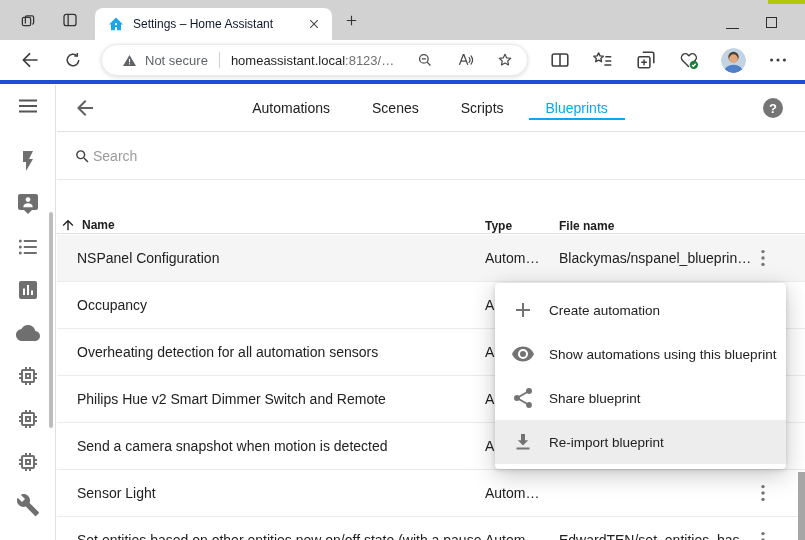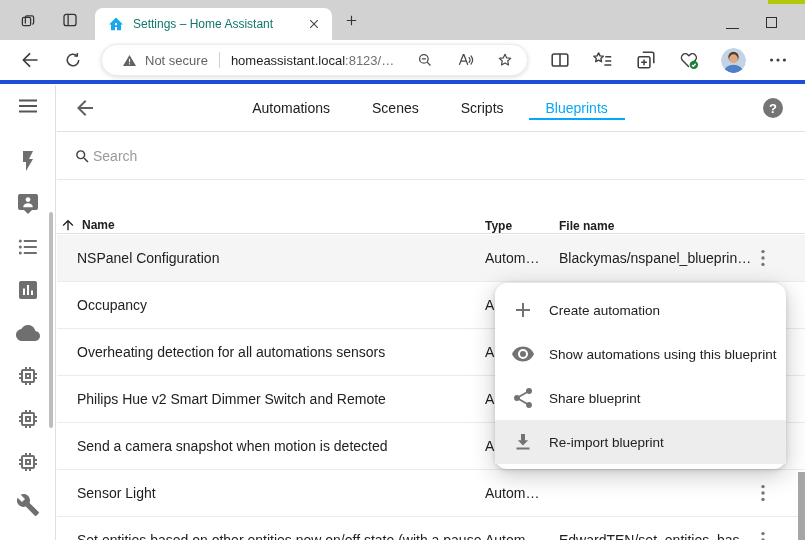--- a/index.html
+++ b/index.html
@@ -8,21 +8,21 @@
        font-family:"Liberation Sans","DejaVu Sans",sans-serif;color:#212121;
        --accent:#03a9f4;--danger:#f44336;--selected:#f5f5f5;--hover:#ededed;--chrome:#d2d2d2;--strip:#b2c909}
   svg{display:block}
 
   
   .tabstrip{position:absolute;left:0;top:0;width:805px;height:40px;background:var(--chrome)}
   .ts-icon{position:absolute;top:11px;width:18px;height:18px;color:#333}
   .edge-strip{position:absolute;top:0;left:768px;width:37px;height:4px;background:var(--strip)}
   .tab{position:absolute;left:95px;top:8px;width:237px;height:32px;background:#fff;border-radius:8px 8px 0 0;display:flex;align-items:center}
   .tab-favicon{width:16px;height:16px;margin-left:13px;flex:none}
-  .tab-title{margin-left:9px;font-size:12px;color:#0f766e;white-space:nowrap;overflow:hidden;flex:1}
+  .tab-title{margin-left:9px;font-size:12px;color:#0f172a;white-space:nowrap;overflow:hidden;flex:1}
   .tab-close{width:14px;height:14px;margin-right:11px;color:#454545;flex:none}
   .newtab{position:absolute;left:344px;top:13px;width:15px;height:15px;color:#333}
   .win-min{position:absolute;left:726px;top:28px;width:13px;height:0;border-top:1.6px solid #2e2e2e}
   .win-max{position:absolute;left:766px;top:17px;width:11px;height:11px;border:1.4px solid #2e2e2e}
 
   .toolbar{position:absolute;left:0;top:40px;width:805px;height:44px;background:#fff;border-bottom:4px solid #1d4ed8;display:flex;align-items:center}
   .tb-icon{width:22px;height:22px;color:#3f3f3f;flex:none}
   .tb-back{margin-left:19px}
   .tb-refresh{margin-left:22px;width:20px;height:20px}
   .urlpill{margin-left:18px;width:427px;height:32px;border-radius:16px;border:1px solid #ececec;
@@ -70,21 +70,21 @@
 
   .tbody{position:absolute;left:0;top:150px;width:748px;height:305px;overflow:hidden}
   .trow{height:47px;border-bottom:1px solid #ebebeb;display:flex;align-items:center;padding-right:30px;font-size:14px;color:#212121;background:#fff}
   .trow.selected{background:var(--selected)}
   .c-name{flex:1;padding-left:20px;white-space:nowrap;overflow:hidden}
   .c-type{width:74px;white-space:nowrap;overflow:hidden}
   .c-file{width:192px;white-space:nowrap;overflow:hidden}
   .c-kebab{width:24px;height:24px;color:#757575;flex:none}
 
   
-  .ctx{position:absolute;left:495px;top:283px;width:291px;background:#fff;border-radius:12px;
+  .ctx{position:absolute;left:495px;top:283px;width:291px;background:#fff;border-radius:4px;
        box-shadow:0 6px 24px rgba(0,0,0,.22),0 1px 5px rgba(0,0,0,.15);padding:5px 0;z-index:20}
   .ctx-item{height:44px;display:flex;align-items:center;padding-left:16px;font-size:13.5px;color:#212121;white-space:nowrap}
   .ctx-item.hover{background:var(--hover)}
   .ctx-item .mi{width:24px;height:24px;color:#737373;margin-right:14px;flex:none}
   .ctx-item.danger{color:var(--danger)}
   .ctx-item.danger .mi{color:var(--danger)}
 
   .page-scrollbar{position:absolute;left:798px;top:472px;width:7px;height:68px;background:#a6a6a6;z-index:30}
 </style>
 </head>
@@ -453,21 +453,21 @@
           <div class="c-name">Occupancy</div>
           <div class="c-type">Autom…</div>
           <div class="c-file"></div>
           <div class="c-kebab">
             <svg viewBox="0 0 24 24">
               <use href="#sym-dots-v"></use>
             </svg>
           </div>
         </div>
         <div class="trow">
-          <div class="c-name">Overheating detection for all automations sensors</div>
+          <div class="c-name">Overheating detection for all automation sensors</div>
           <div class="c-type">Autom…</div>
           <div class="c-file"></div>
           <div class="c-kebab">
             <svg viewBox="0 0 24 24">
               <use href="#sym-dots-v"></use>
             </svg>
           </div>
         </div>
         <div class="trow">
           <div class="c-name">Philips Hue v2 Smart Dimmer Switch and Remote</div>

